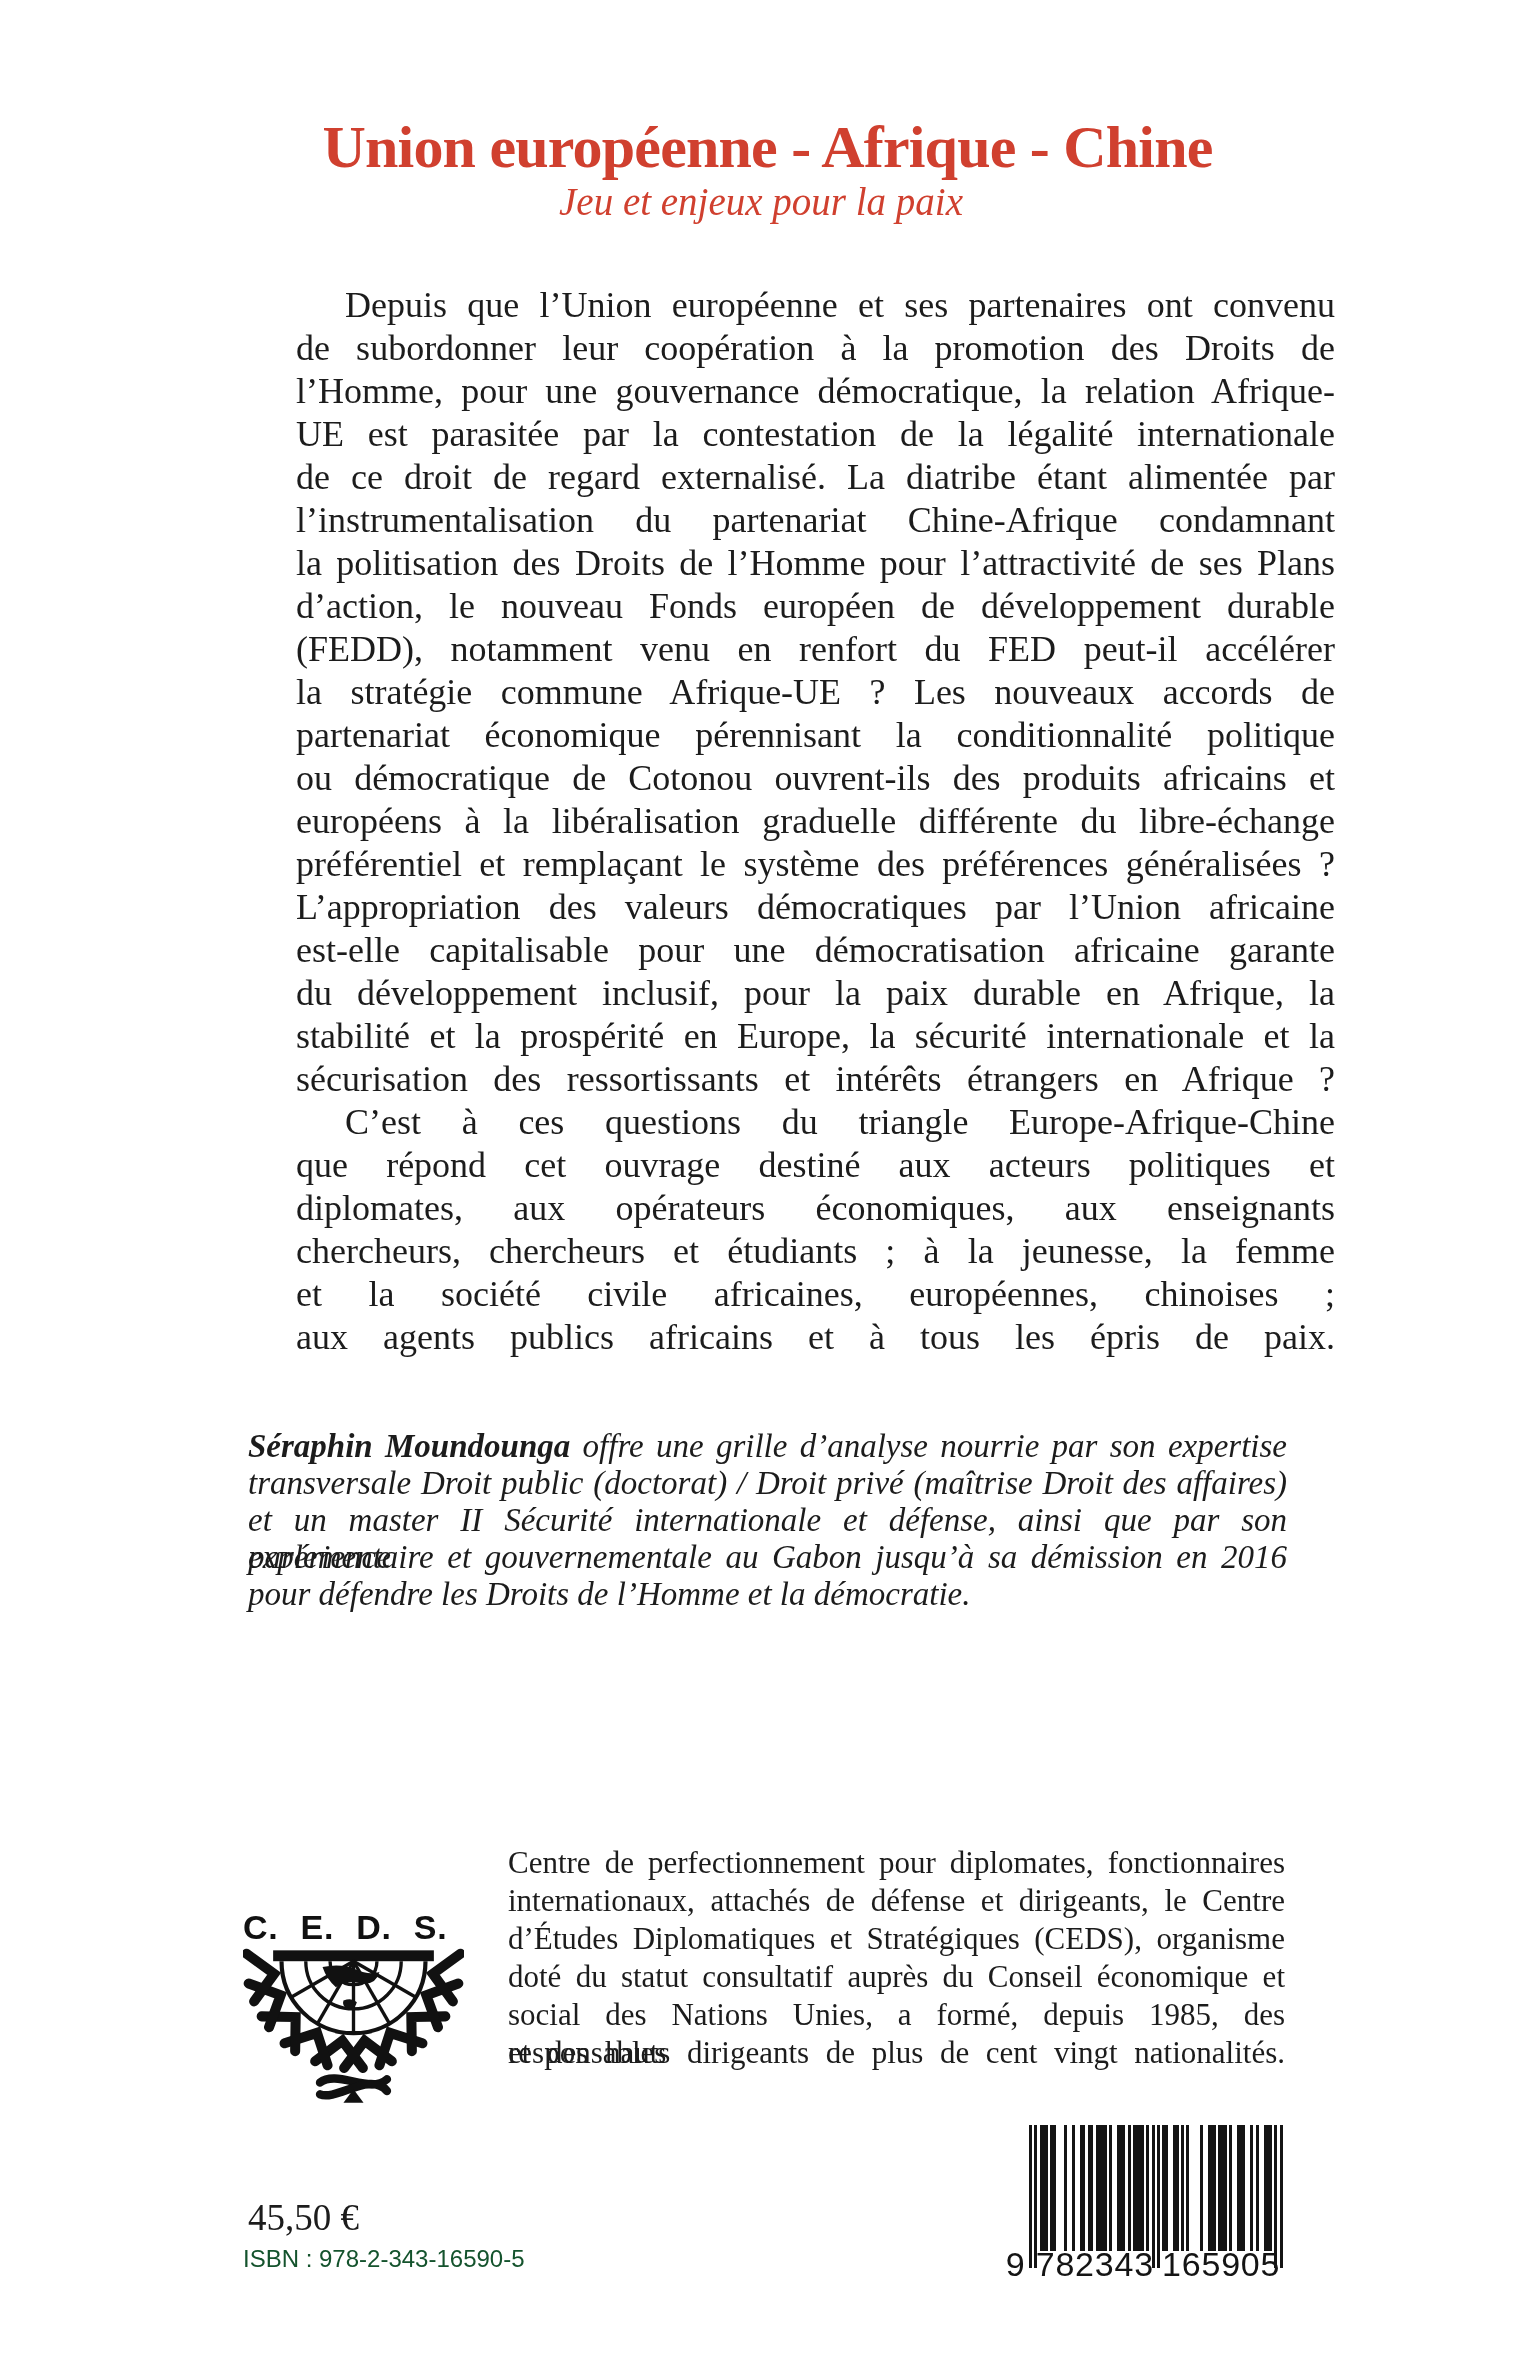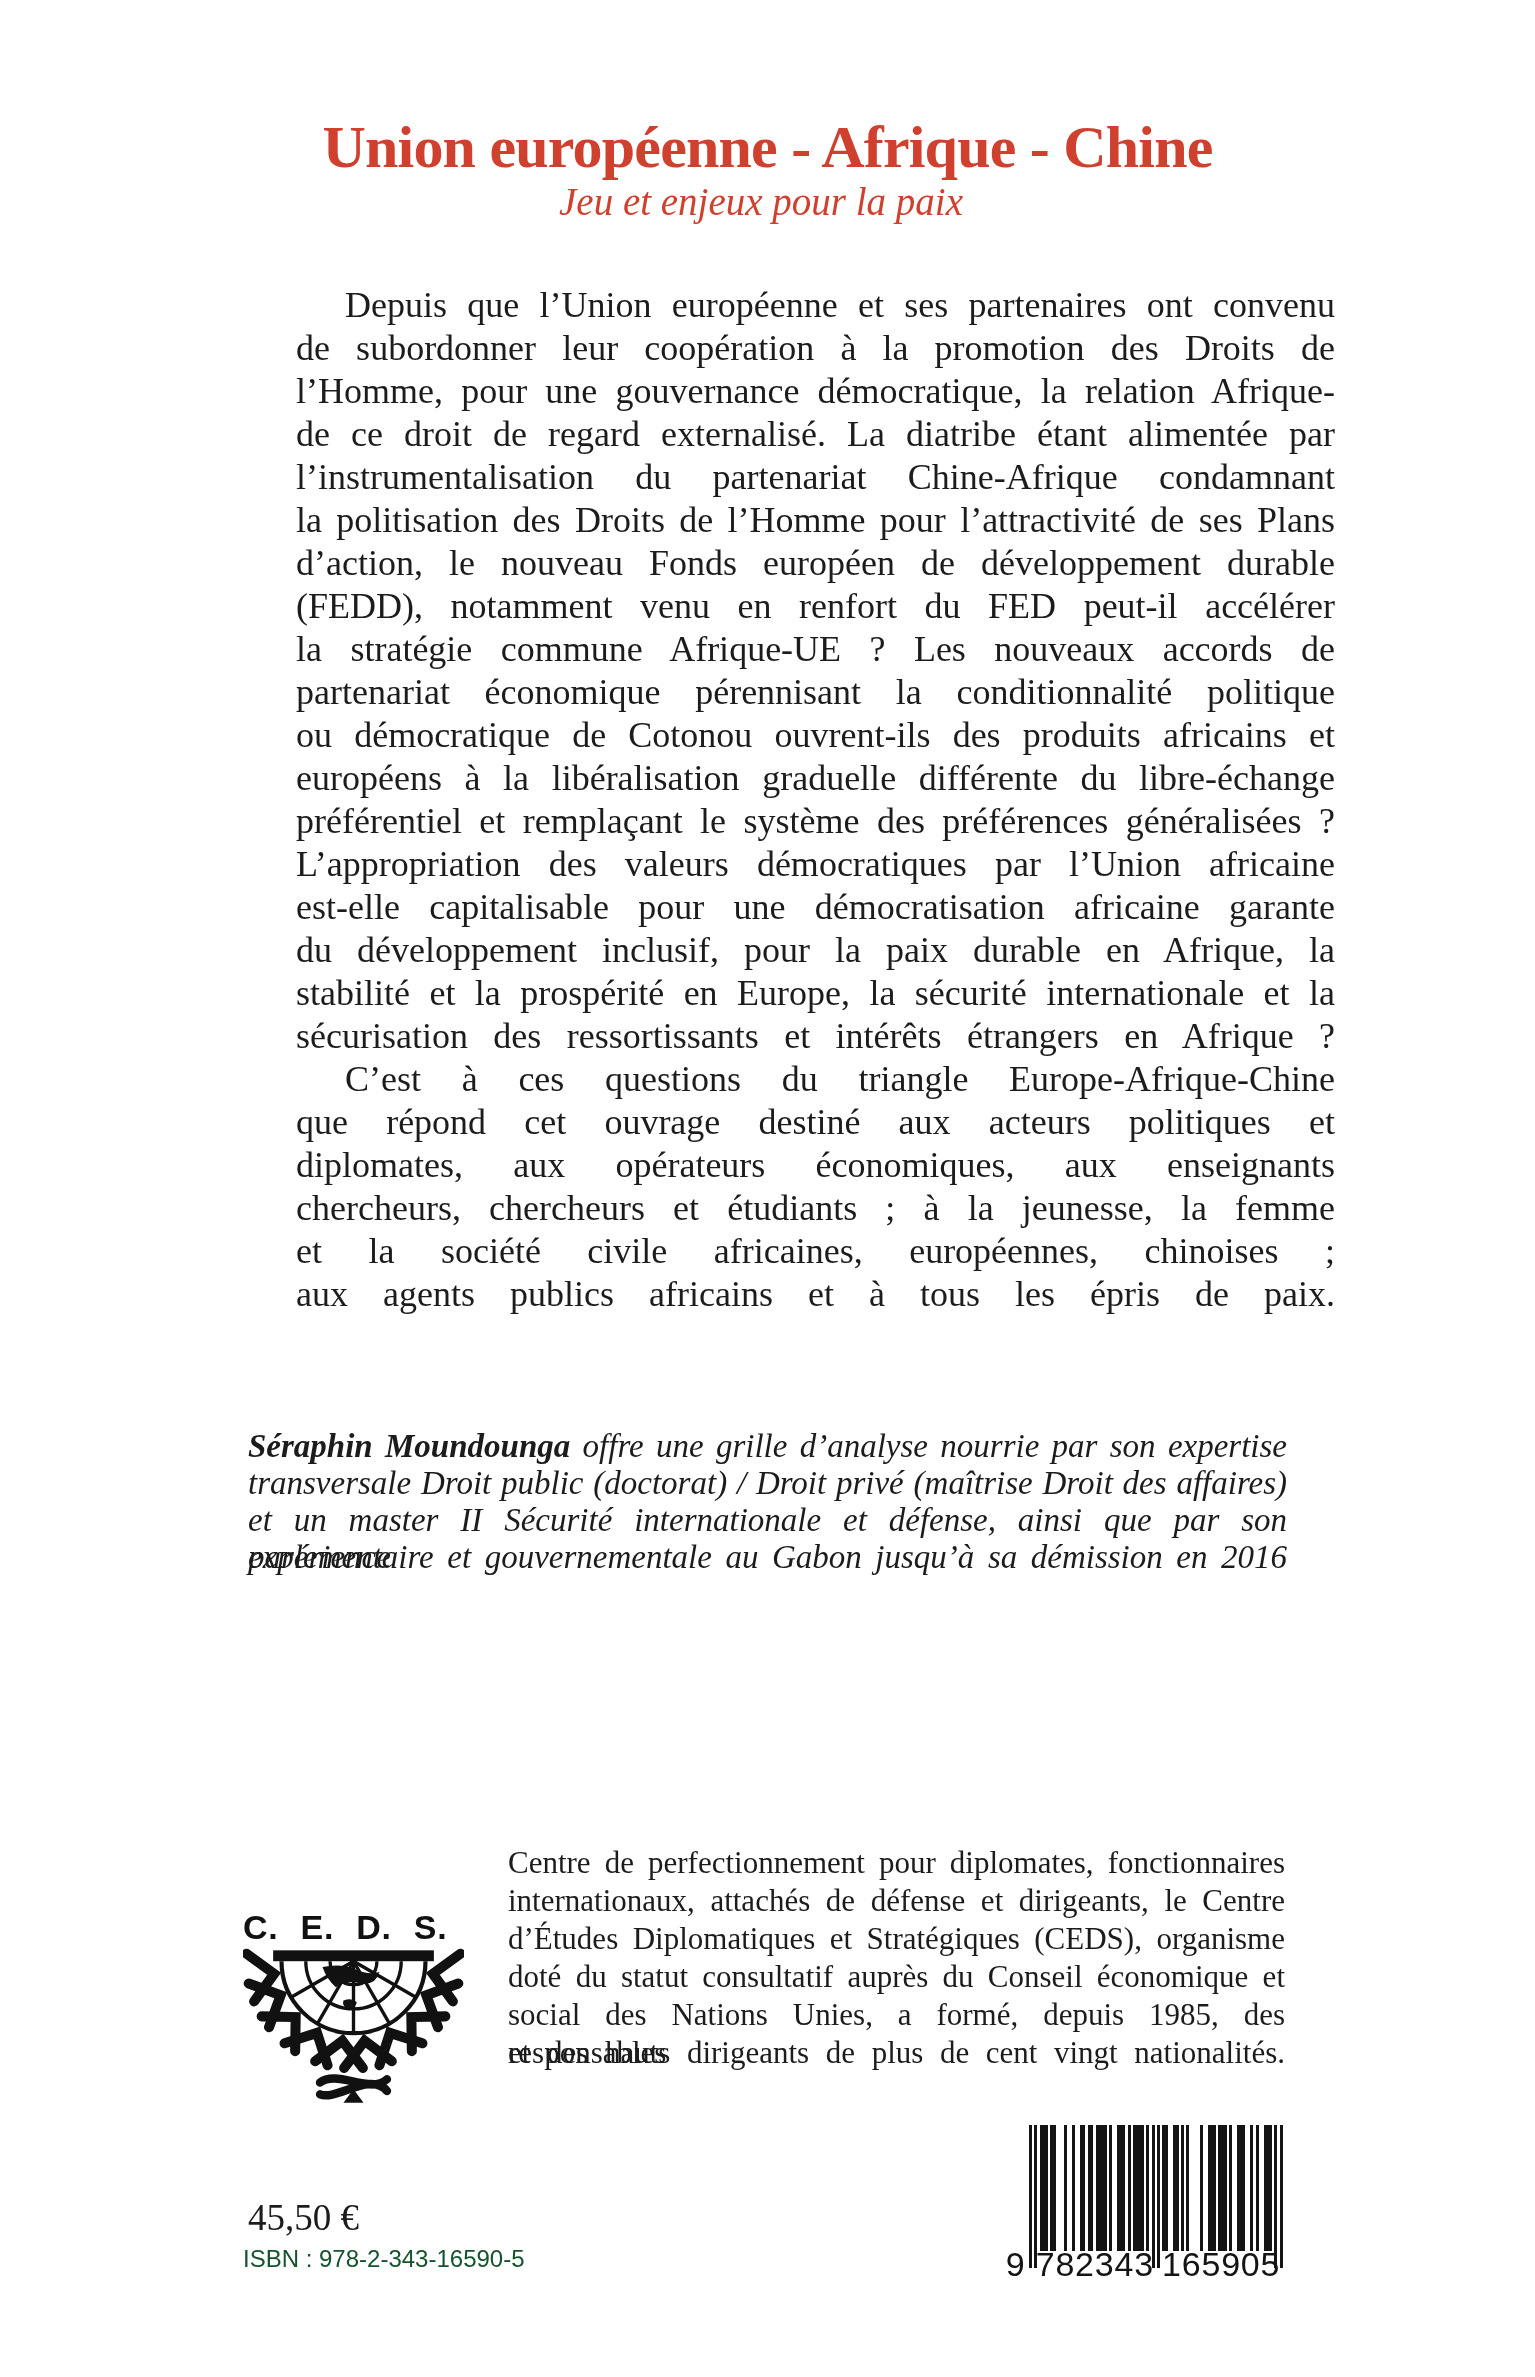--- a/index.html
+++ b/index.html
@@ -66,20 +66,21 @@
 
 <div class="page">
 
   <h1 class="title" style="color: rgb(208, 64, 47);">Union européenne - Afrique - Chine</h1>
   <h2 class="subtitle" style="color: rgb(208, 64, 47);">Jeu et enjeux pour la paix</h2>
 
   <div class="synopsis">
     <div class="bline indent">Depuis que l’Union européenne et ses partenaires ont convenu</div>
     <div class="bline">de subordonner leur coopération à la promotion des Droits de</div>
     <div class="bline">l’Homme, pour une gouvernance démocratique, la relation Afrique-</div>
+    <div class="bline">UE est parasitée par la contestation de la légalité internationale</div>
     <div class="bline">de ce droit de regard externalisé. La diatribe étant alimentée par</div>
     <div class="bline">l’instrumentalisation du partenariat Chine-Afrique condamnant</div>
     <div class="bline">la politisation des Droits de l’Homme pour l’attractivité de ses Plans</div>
     <div class="bline">d’action, le nouveau Fonds européen de développement durable</div>
     <div class="bline">(FEDD), notamment venu en renfort du FED peut-il accélérer</div>
     <div class="bline">la stratégie commune Afrique-UE ? Les nouveaux accords de</div>
     <div class="bline">partenariat économique pérennisant la conditionnalité politique</div>
     <div class="bline">ou démocratique de Cotonou ouvrent-ils des produits africains et</div>
     <div class="bline">européens à la libéralisation graduelle différente du libre-échange</div>
     <div class="bline">préférentiel et remplaçant le système des préférences généralisées ?</div>
@@ -94,20 +95,21 @@
     <div class="bline">chercheurs, chercheurs et étudiants ; à la jeunesse, la femme</div>
     <div class="bline">et la société civile africaines, européennes, chinoises ;</div>
     <div class="bline">aux agents publics africains et à tous les épris de paix.</div>
   </div>
 
   <div class="bio">
     <div class="bio-line"><span class="bio-name">Séraphin Moundounga</span><span> offre une grille d’analyse nourrie par son expertise</span></div>
     <div class="bio-line">transversale Droit public (doctorat) / Droit privé (maîtrise Droit des affaires)</div>
     <div class="bio-line">et un master II Sécurité internationale et défense, ainsi que par son expérience</div>
     <div class="bio-line">parlementaire et gouvernementale au Gabon jusqu’à sa démission en 2016</div>
+    <div class="bio-line left">pour défendre les Droits de l’Homme et la démocratie.</div>
   </div>
 
   <div class="ceds-logo-text">C. E. D. S.</div>
 
   <svg class="ceds-emblem" width="221" height="178" viewBox="0 0 264 212" aria-hidden="true">
     <rect x="36" y="18" width="192" height="13" fill="#111"></rect>
     <path d="M46,31 A86,86 0 0 0 218,31" fill="none" stroke="#111" stroke-width="5"></path>
     <path d="M75,31 A57,57 0 0 0 189,31" fill="none" stroke="#111" stroke-width="4"></path>
     <path d="M104,31 A28,28 0 0 0 160,31" fill="none" stroke="#111" stroke-width="4"></path>
     <line x1="132" y1="31" x2="132" y2="117" stroke="#111" stroke-width="4"></line>

